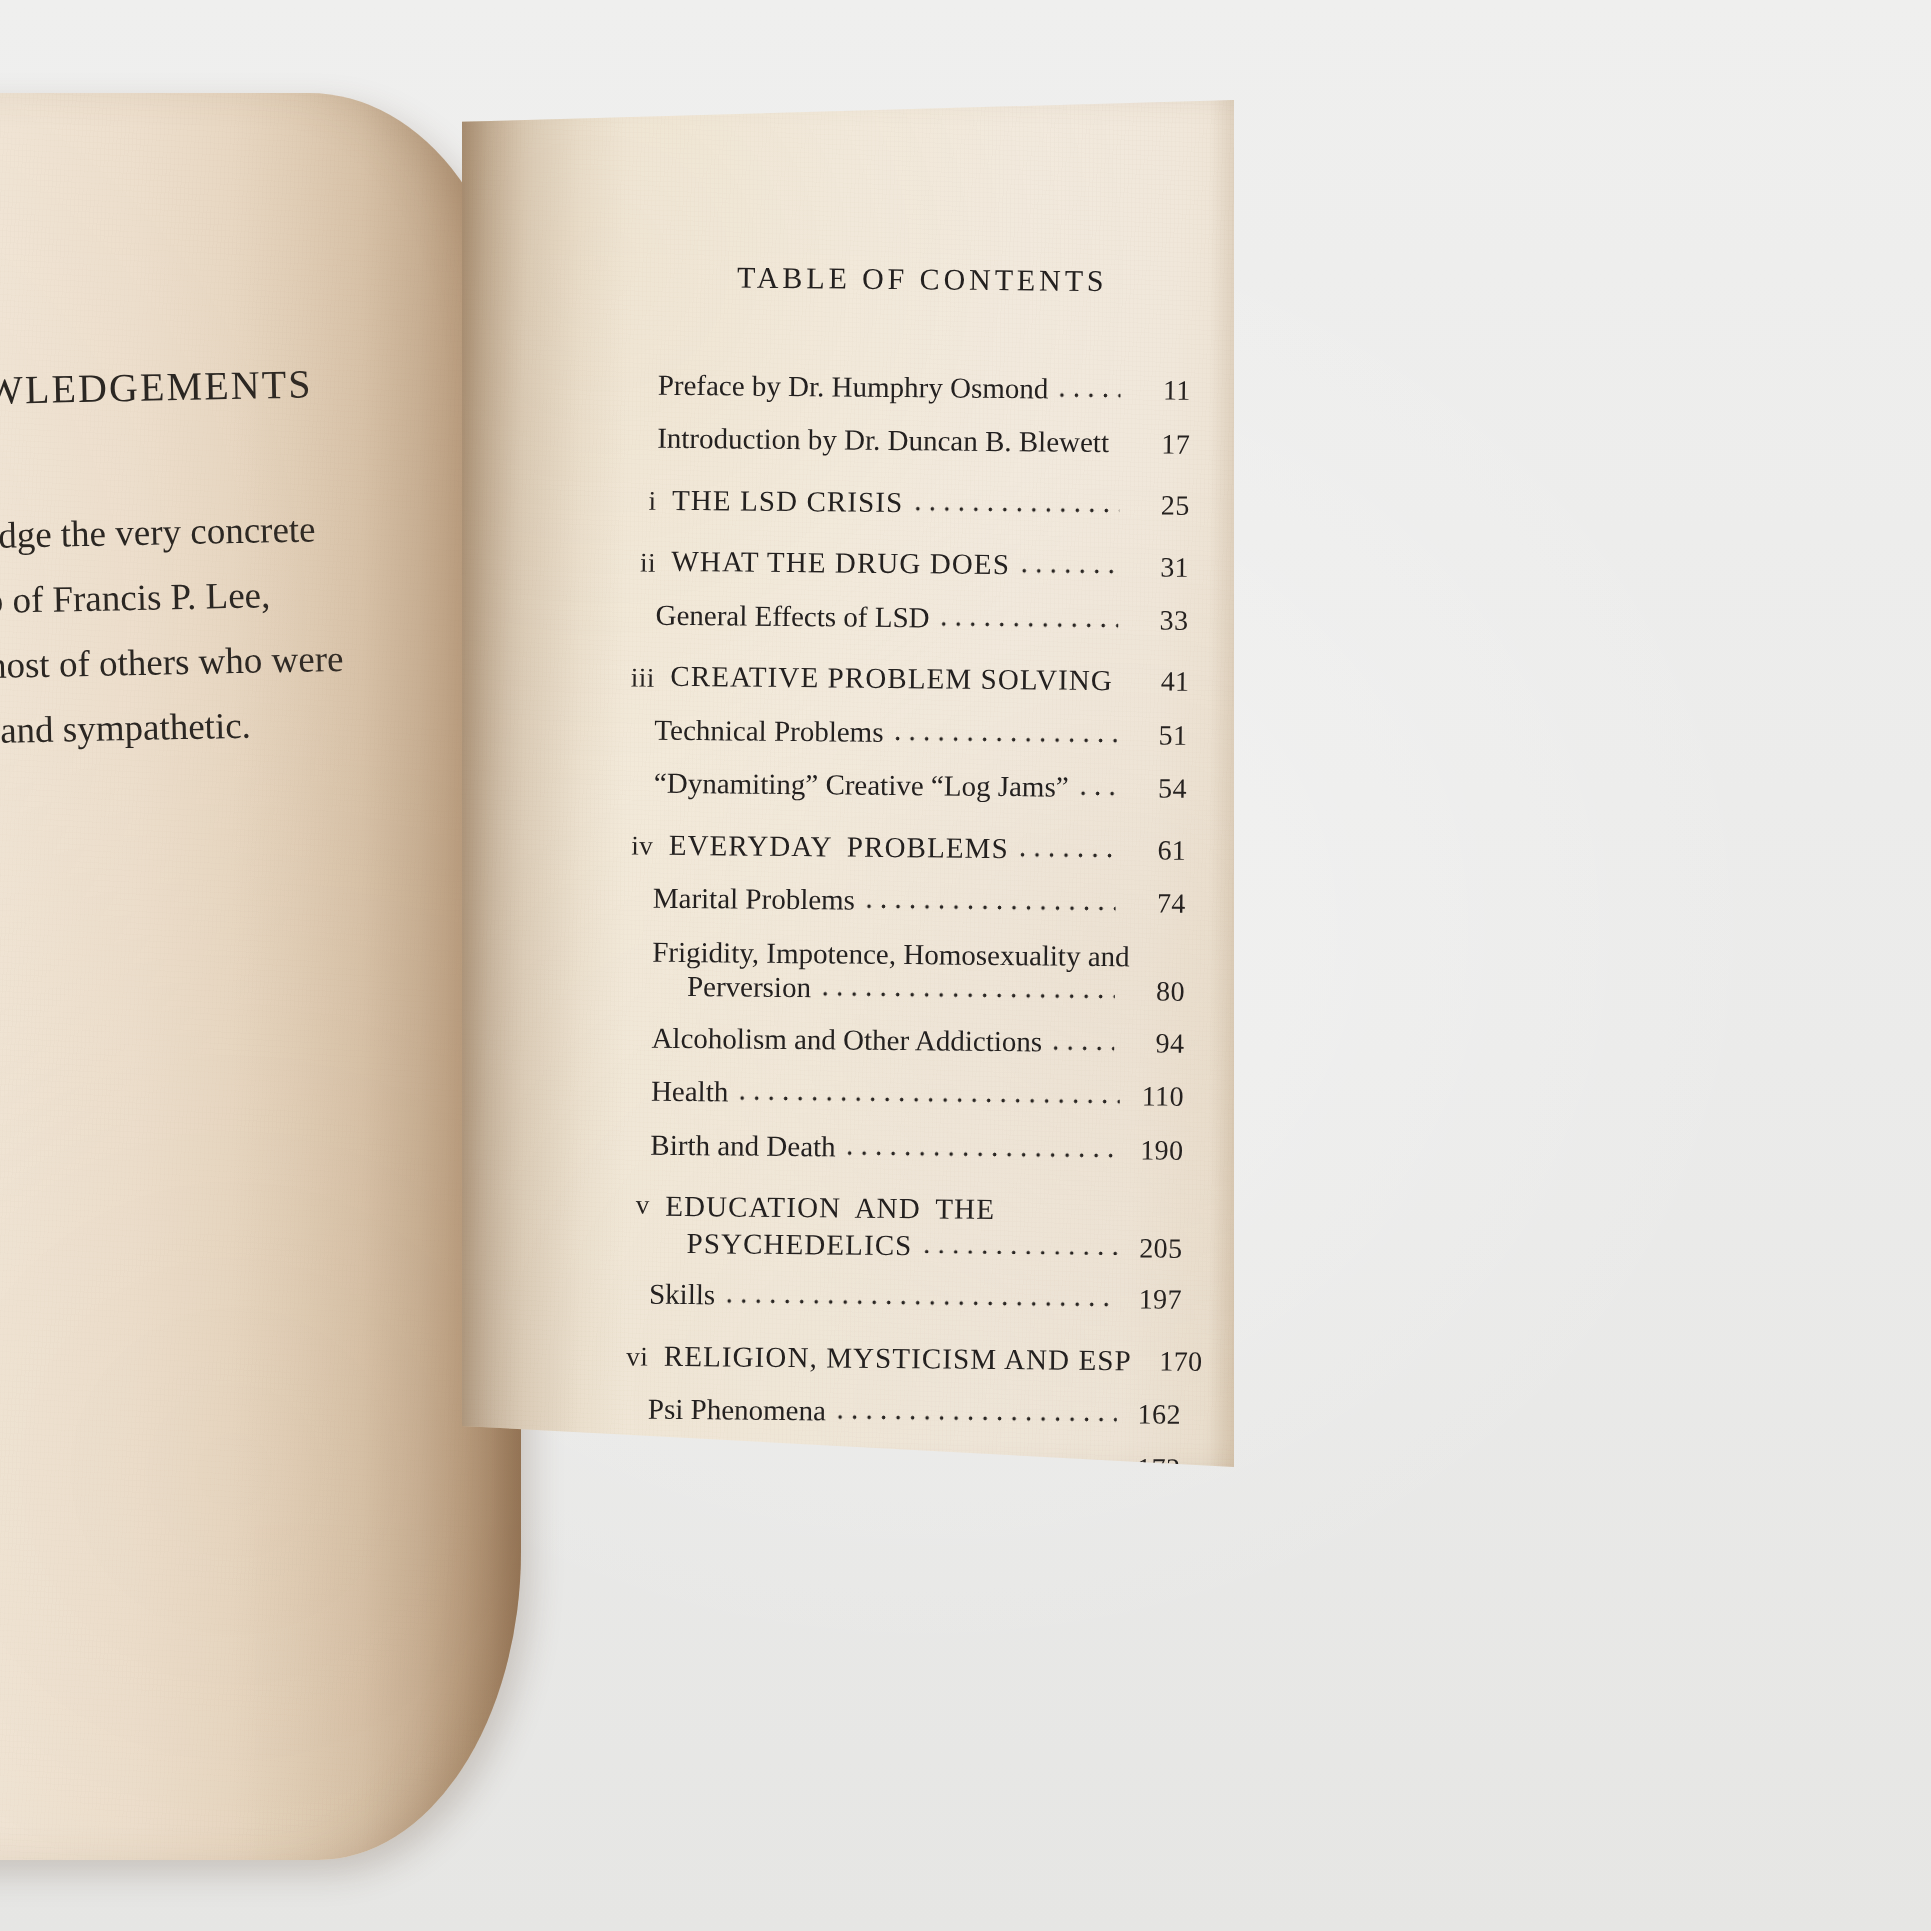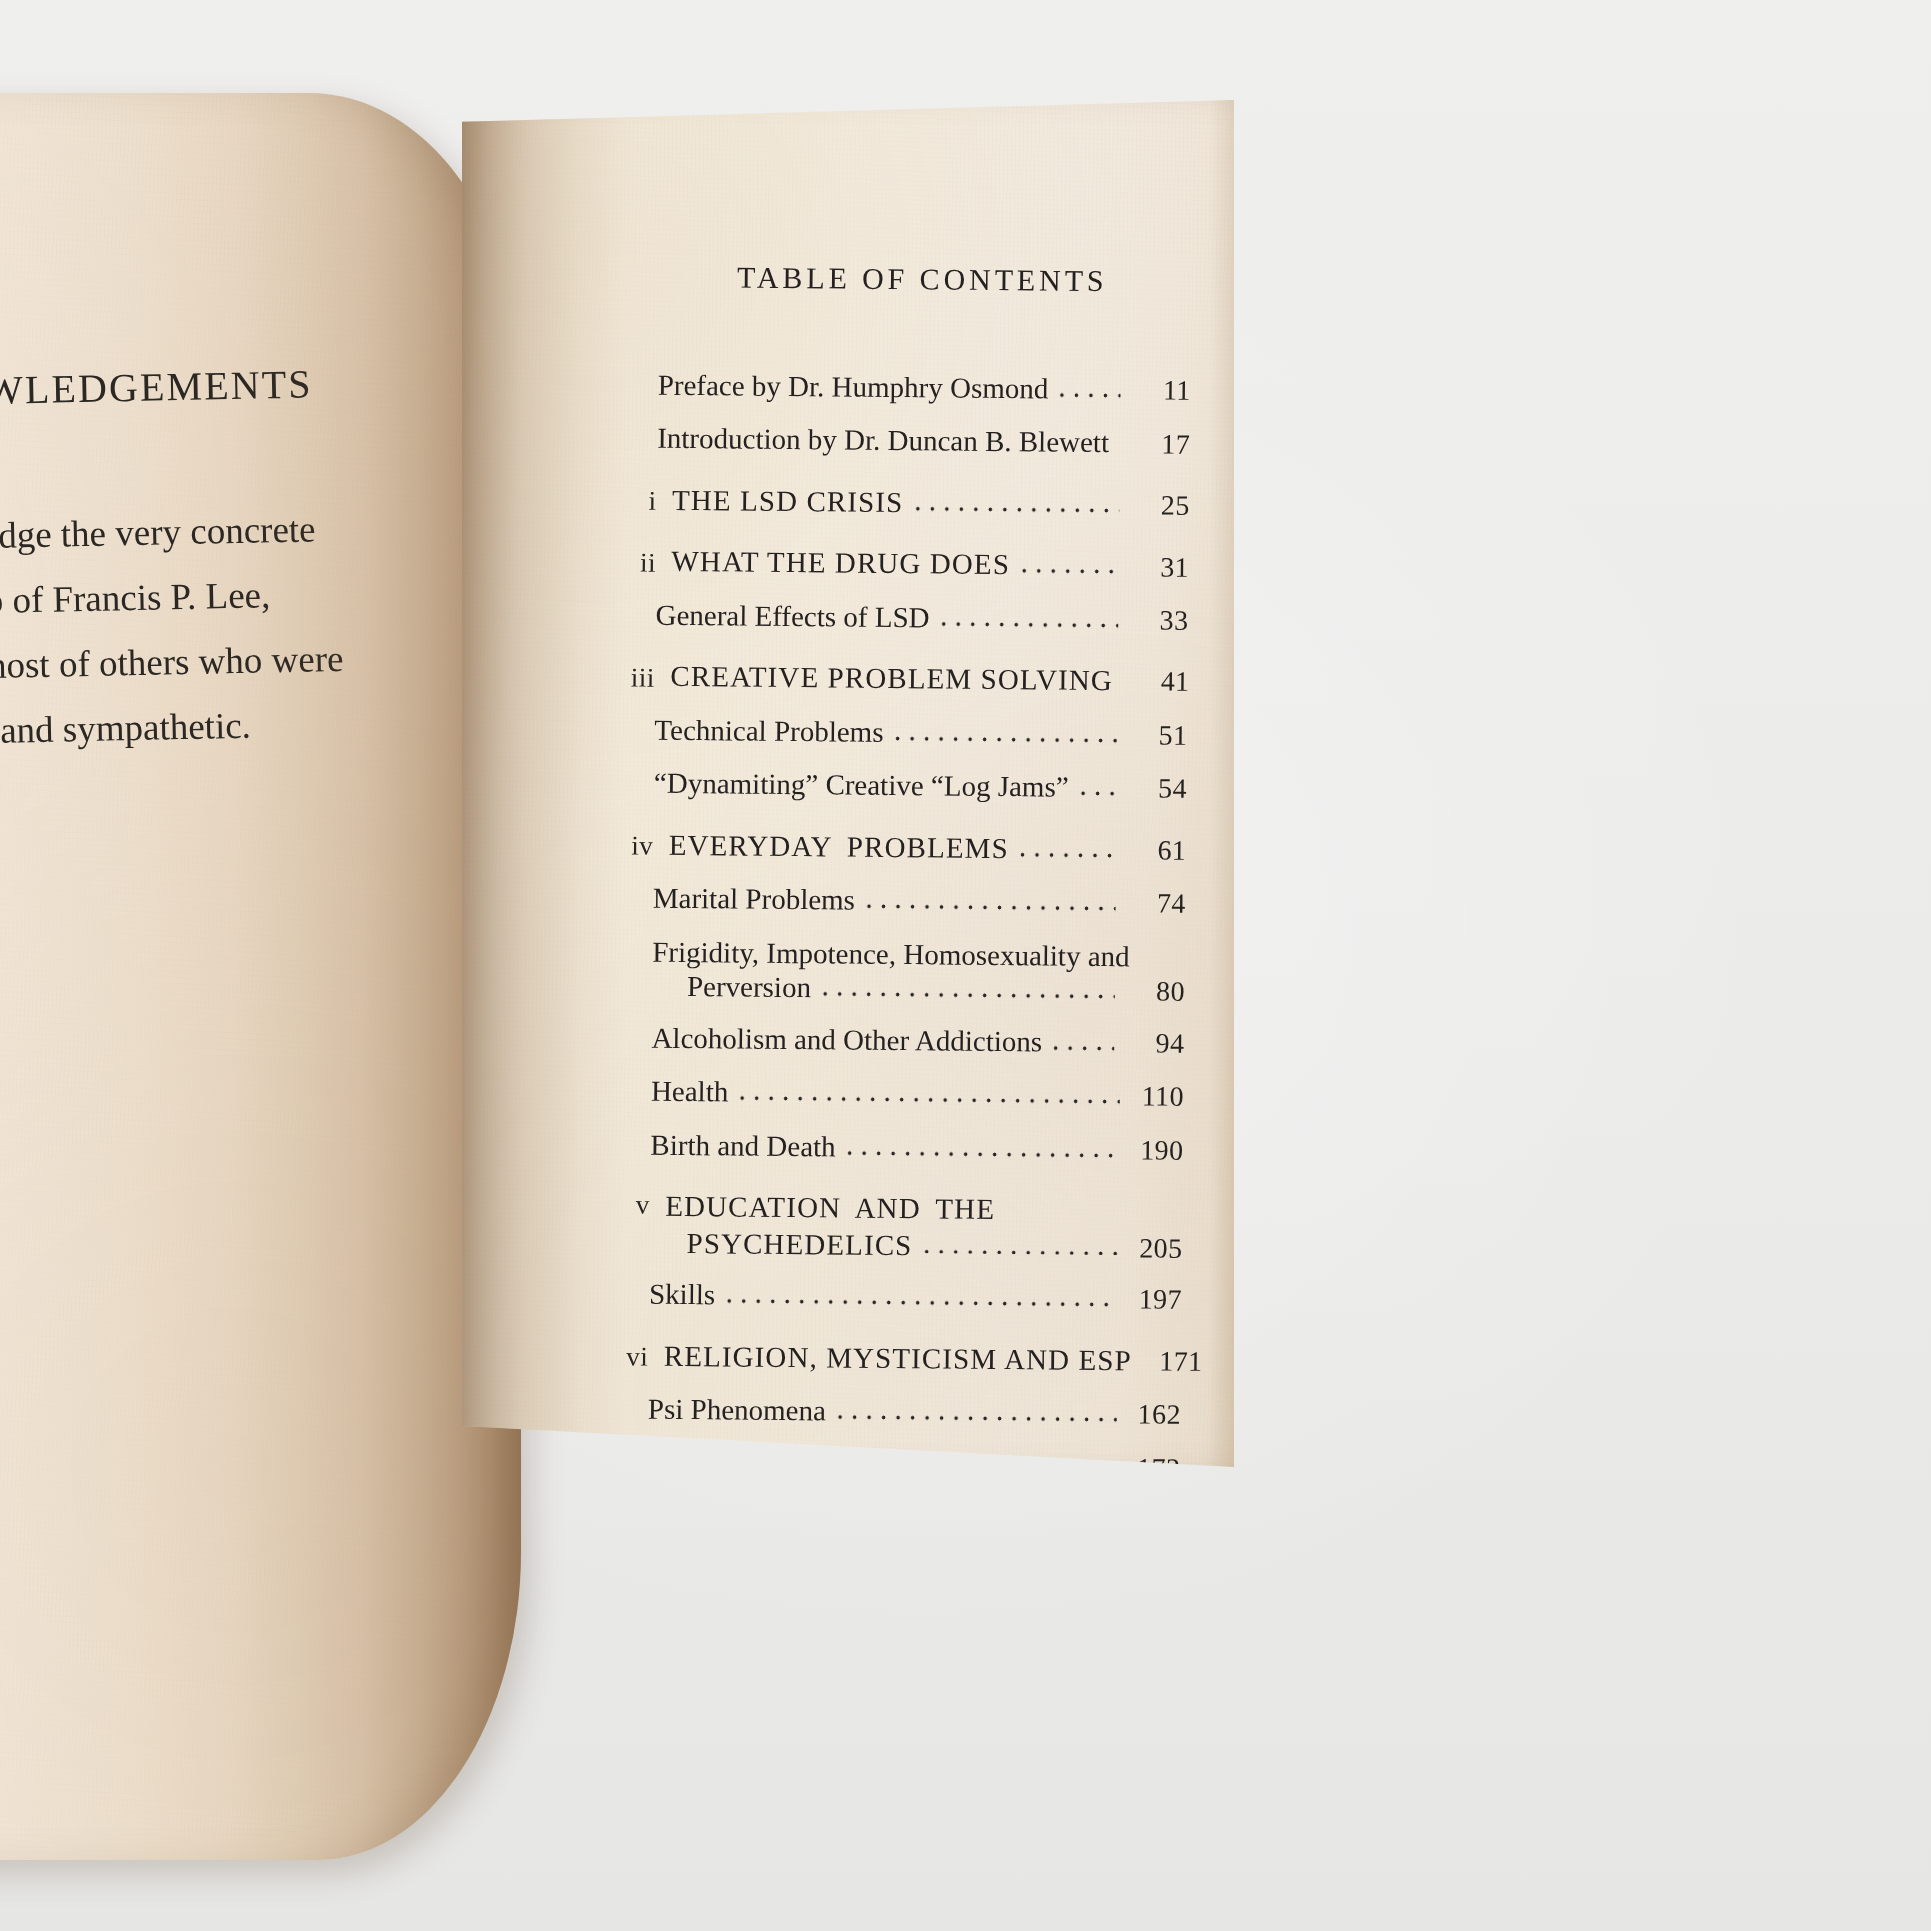--- a/index.html
+++ b/index.html
@@ -409,21 +409,21 @@
             </div>
             <div class="toc-row sub">
               <span class="label">Skills</span>
               <span class="leader"></span>
               <span class="pageno nogap">197</span>
             </div>
             <div class="toc-row group-gap">
               <span class="num-col">vi</span>
               <span class="label caps">RELIGION, MYSTICISM AND ESP</span>
               <span class="leader"></span>
-              <span class="pageno nogap">171</span>
+              <span class="pageno nogap">170</span>
             </div>
             <div class="toc-row sub">
               <span class="label">Psi Phenomena</span>
               <span class="leader"></span>
               <span class="pageno nogap">162</span>
             </div>
             <div class="toc-row sub">
               <span class="label">Other Dimensions</span>
               <span class="leader"></span>
               <span class="pageno nogap">172</span>

